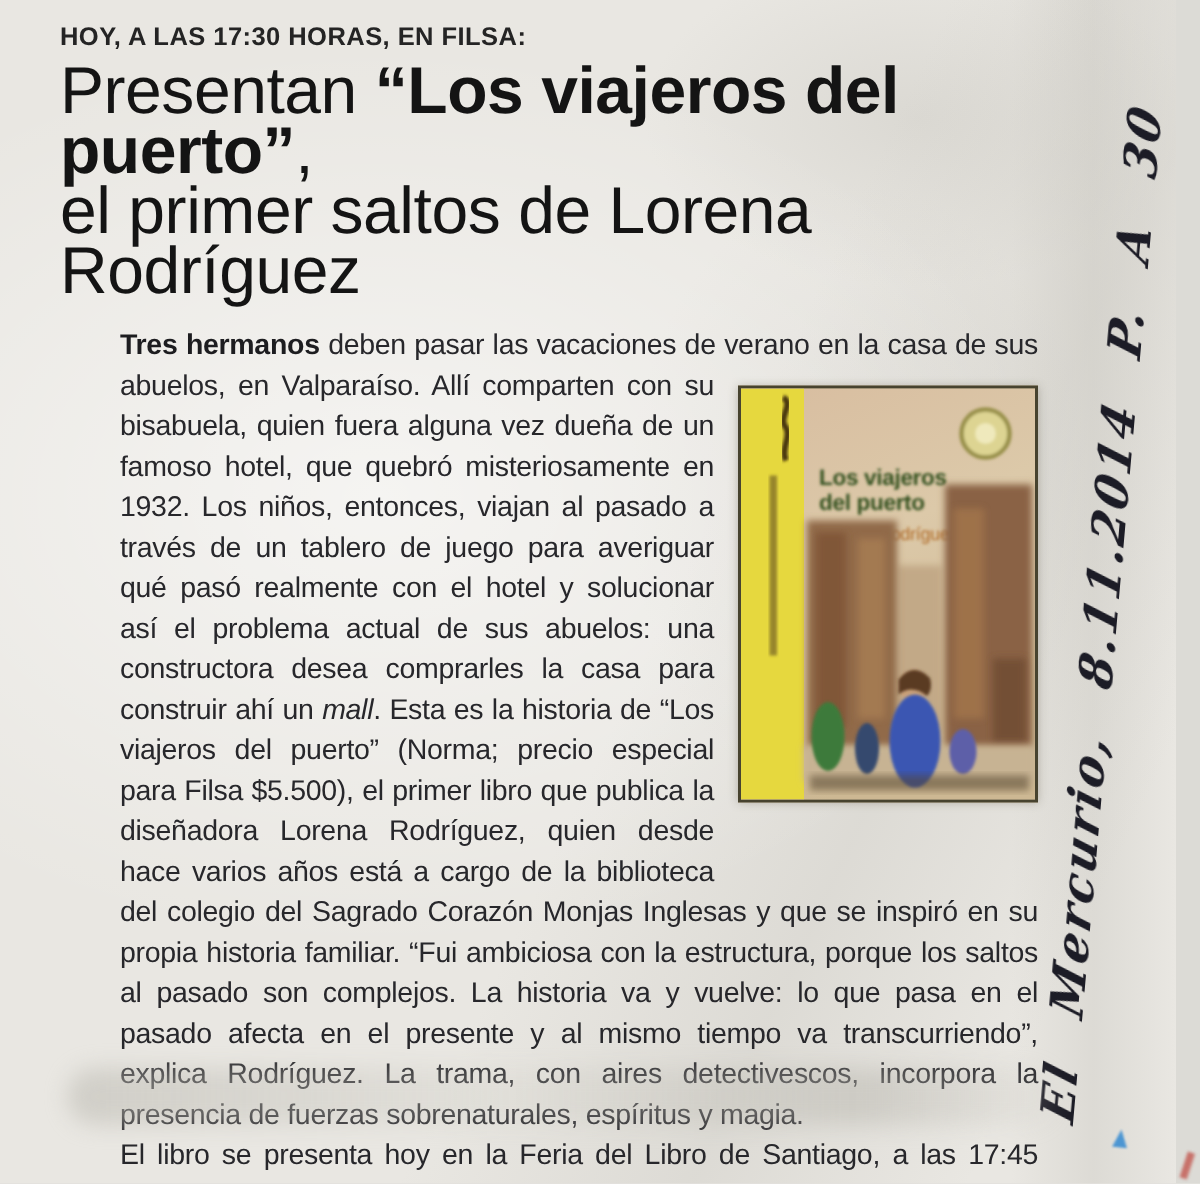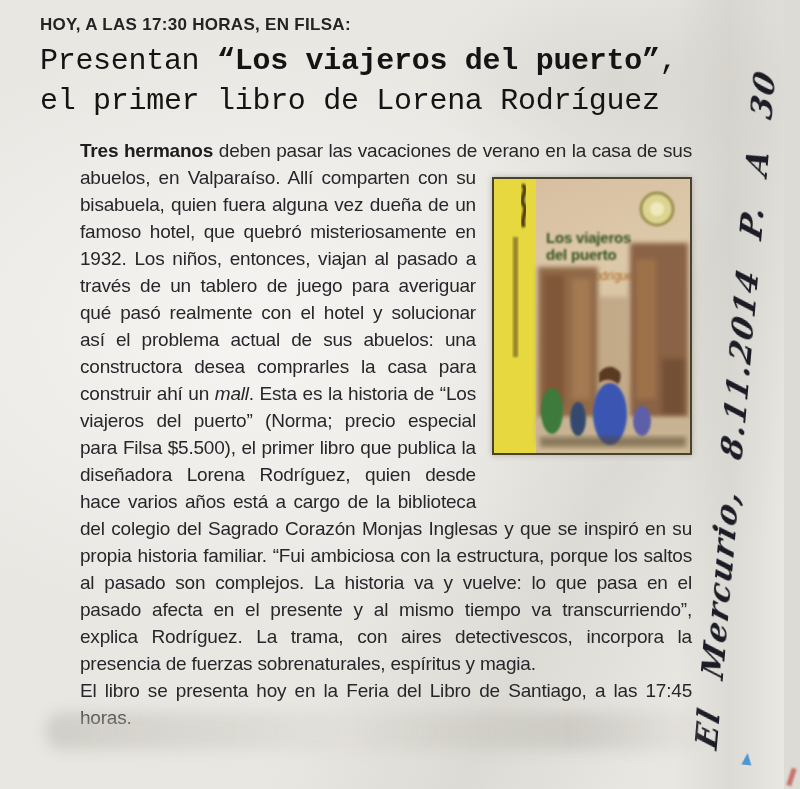--- a/index.html
+++ b/index.html
@@ -20,22 +20,22 @@
 
   .content{padding:15px 92px 0 40px;}
 
   .kicker{
     font-family:"Liberation Sans", sans-serif;
     font-weight:700;font-size:17px;line-height:20px;
     letter-spacing:0.3px;color:#242424;margin:0 0 6px 0;
   }
 
   .headline{
-    font-family:Liberation Mono, monospace;
-    font-weight:400;font-size:30px;line-height:40px;
+    font-family:Liberation Sans, sans-serif;
+    font-weight:400;font-size:44px;line-height:40px;
     color:#141414;margin:0 0 16px 0;
     letter-spacing:-0.3px;
   }
   .headline .hl-bold{font-weight:700;}
 
   .body-text{
     font-size:19px;line-height:27px;
     letter-spacing:-0.2px;
     text-align:justify;
     color:#27272b;
@@ -88,21 +88,21 @@
   }
 </style>
 </head>
 <body>
 
 <div class="scan">
   <div class="content">
 
     <div class="kicker">HOY, A LAS 17:30 HORAS, EN FILSA:</div>
 
-    <h1 class="headline"><span>Presentan </span><span class="hl-bold">“Los viajeros del puerto”</span><span>,</span><br><span>el primer libro de Lorena Rodríguez</span></h1>
+    <h1 class="headline"><span>Presentan </span><span class="hl-bold">“Los viajeros del puerto”</span><span>,</span><br><span>el primer saltos de Lorena Rodríguez</span></h1>
 
     <div class="body-text">
 
       <div class="book-float">
         <div class="book-cover">
           <svg viewBox="0 0 196 274" xmlns="http://www.w3.org/2000/svg">
             <defs>
               <filter id="b1" x="-20%" y="-20%" width="140%" height="140%">
                   <feGaussianBlur stdDeviation="1"></feGaussianBlur>
                 </filter>

